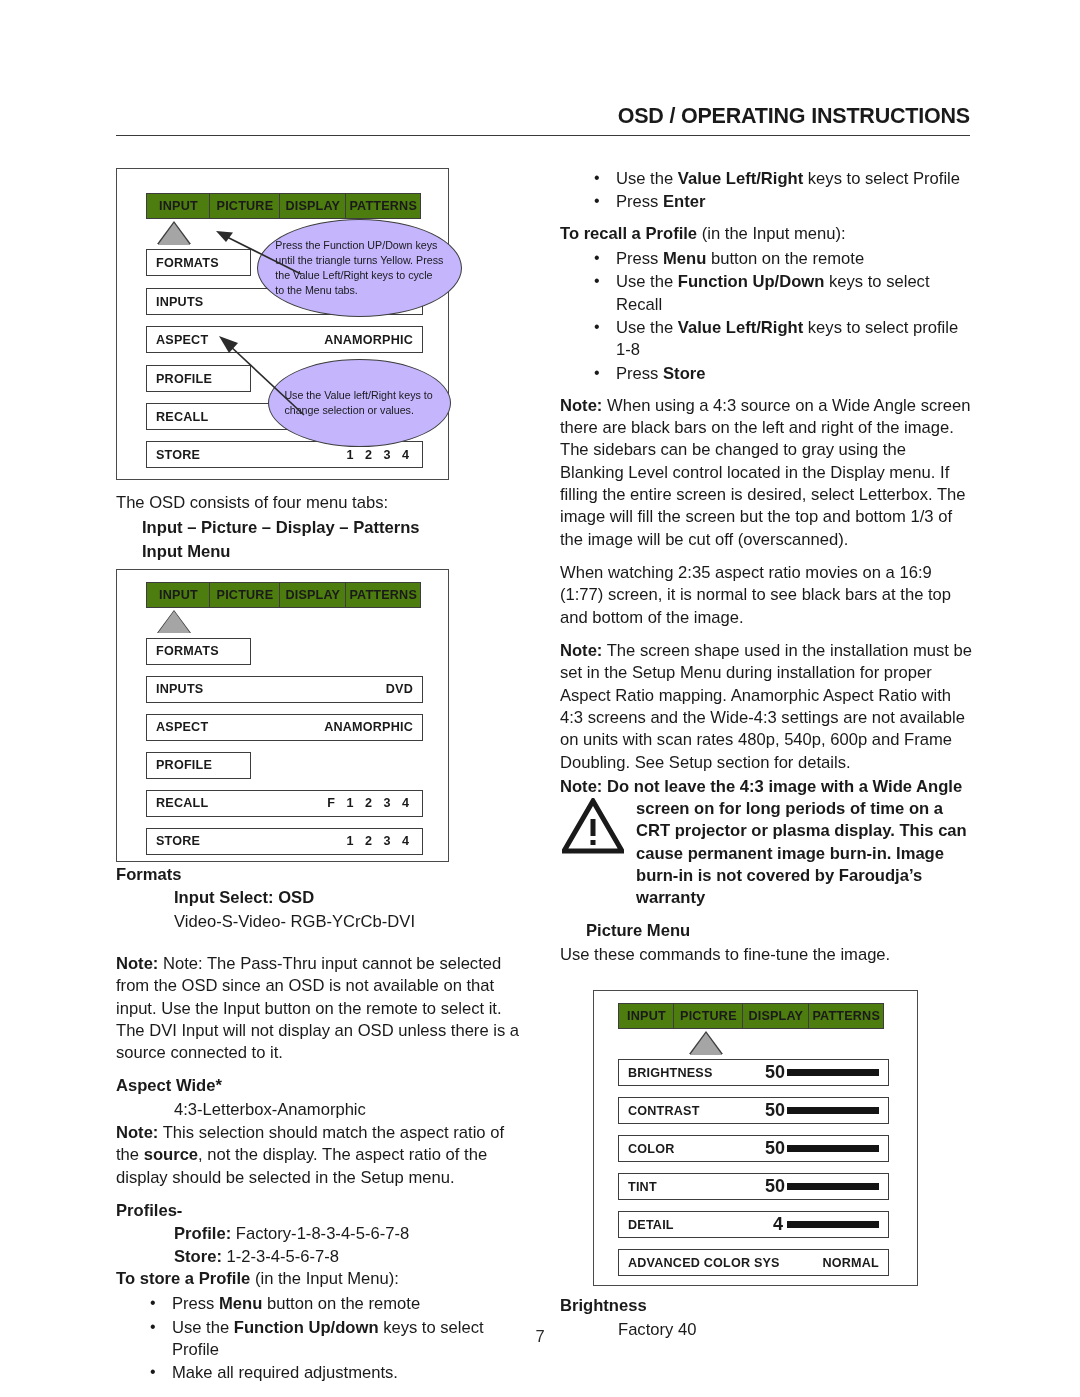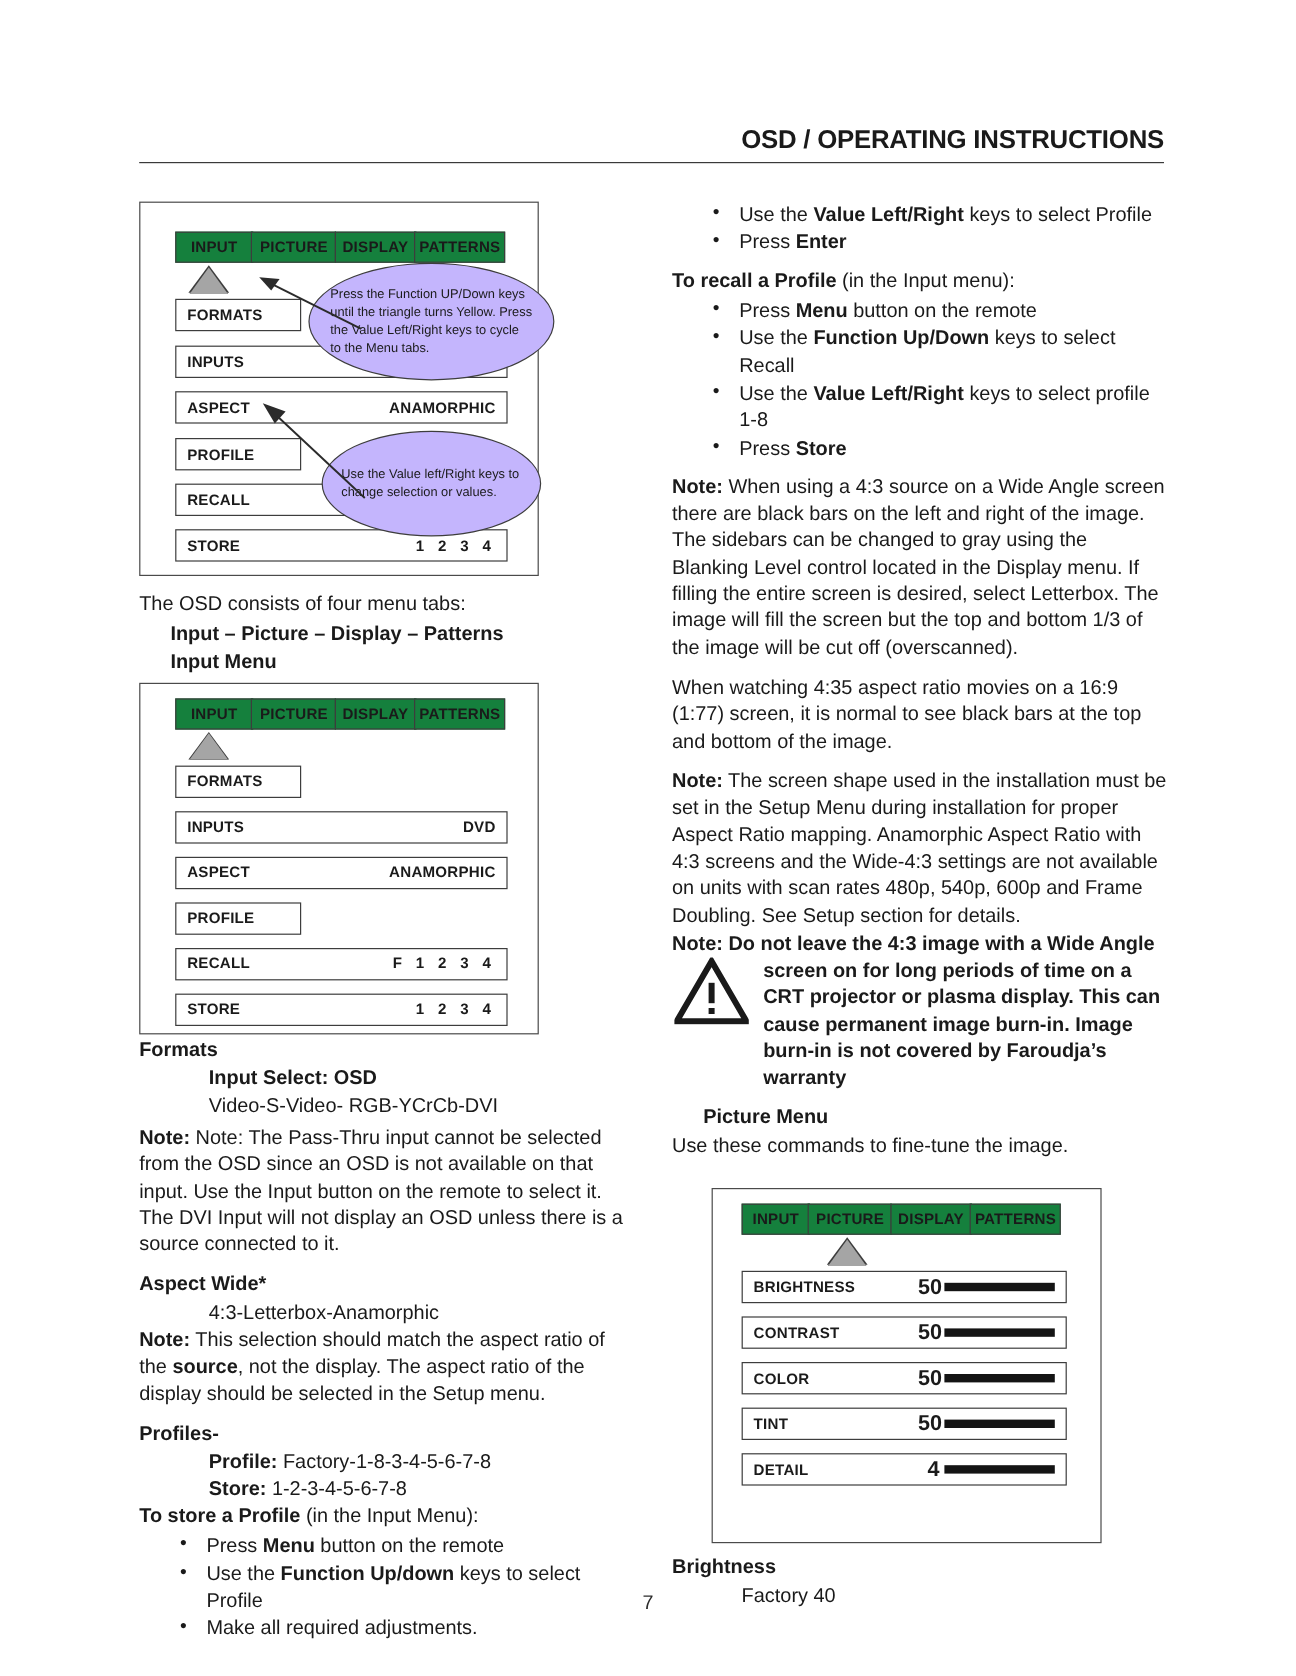--- a/index.html
+++ b/index.html
@@ -103,21 +103,21 @@
     position: relative;
   }
   .tab {
     border: 1.6px solid #3d3d3d;
     margin-left: -1.6px;
     text-align: center;
     font-size: 12.6px;
     font-weight: bold;
     letter-spacing: 0.2px;
     padding: 5px 0 5px 0;
-    background: #15803d;
+    background: #4d7c0f;
     box-sizing: border-box;
   }
   .tab:first-child { margin-left: 0; }
   .tri {
     width: 0; height: 0;
     border-left: 16px solid transparent;
     border-right: 16px solid transparent;
     border-bottom: 22px solid #a5a5a5;
     position: absolute;
     filter: drop-shadow(0px 0px 0.6px #333);
@@ -336,21 +336,21 @@
       <div class="row" style="left:29px;top:258px;width:277px;">
         <span class="lbl">STORE</span>
         <span class="val-nums">1 2 3 4</span>
       </div>
     </div>
   </div>
 
   <div style="margin-top:2px;">
     <div class="head-bold">Formats</div>
     <div class="head-bold indent1">Input Select: OSD</div>
-    <div class="indent1" style="margin-bottom:4px;">Video-S-Video- RGB-YCrCb-DVI</div>
+    <div class="indent1" style="margin-bottom:20px;">Video-S-Video- RGB-YCrCb-DVI</div>
     <p class="body"><span class="b">Note:</span><span> Note: The Pass-Thru input cannot be selected from the OSD since an OSD is not available on that input. Use the Input button on the remote to select it. The DVI Input will not display an OSD unless there is a source connected to it.</span></p>
   </div>
 
   <div>
     <div class="head-bold">Aspect Wide*</div>
     <div class="indent1" style="margin-bottom:1px;">4:3-Letterbox-Anamorphic</div>
     <p class="body"><span class="b">Note:</span><span> This selection should match the aspect ratio of the </span><span class="b">source</span><span>, not the display.  The aspect ratio of the display should be selected in the Setup menu.</span></p>
   </div>
 
   <div>
@@ -377,21 +377,21 @@
 
   <ul class="bullets" style="margin-bottom:10px;">
     <li><span>Press </span><span class="b">Menu</span><span> button on the remote</span></li>
     <li><span>Use the </span><span class="b">Function Up/Down</span><span> keys to select Recall</span></li>
     <li><span>Use the </span><span class="b">Value Left/Right</span><span> keys to select profile 1-8</span></li>
     <li><span>Press </span><span class="b">Store</span><span></span></li>
   </ul>
 
   <p class="body"><span class="b">Note:</span><span> When using a 4:3 source on a Wide Angle screen there are black bars on the left and right of the image. The sidebars can be changed to gray using the Blanking Level control located in the Display menu.  If filling the entire screen is desired, select Letterbox.  The image will fill the screen but the top and bottom 1/3 of the image will be cut off (overscanned).</span></p>
 
-  <p class="body">When watching 4:35 aspect ratio movies on a 16:9 (1:77) screen, it is normal to see black bars at the top and bottom of the image.</p>
+  <p class="body">When watching 2:35 aspect ratio movies on a 16:9 (1:77) screen, it is normal to see black bars at the top and bottom of the image.</p>
 
   <p class="body" style="margin-bottom:2px;"><span class="b">Note:</span><span> The screen shape used in the installation must be set in the Setup Menu during installation for proper Aspect Ratio mapping. Anamorphic Aspect Ratio with 4:3 screens and the Wide-4:3 settings are not available on units with scan rates 480p, 540p, 600p and Frame Doubling. See Setup section for details.</span></p>
 
   <div class="warn-block">
     <div class="warn-lead">Note: Do not leave the 4:3 image with a Wide Angle</div>
     <div class="warn-body">screen on for long periods of time on a CRT projector or plasma display. This can cause permanent image burn-in.  Image burn-in is not covered by Faroudja’s warranty</div>
     <svg class="warn-icon" viewBox="0 0 62 56">
       <path d="M31 3 L60 53 L2 53 Z" fill="none" stroke="#1a1a1a" stroke-width="5" stroke-linejoin="miter"></path>
       <rect x="28.5" y="21" width="5" height="17" fill="#1a1a1a"></rect>
       <rect x="28.5" y="42" width="5" height="5" fill="#1a1a1a"></rect>
@@ -433,20 +433,24 @@
       <div class="row" style="left:24px;top:182px;width:271px;">
         <span class="lbl">TINT</span>
         <span class="val-mid" style="left:146px;">50</span>
         <span class="meterbar" style="left:168px;width:92px;"></span>
       </div>
       <div class="row" style="left:24px;top:220px;width:271px;">
         <span class="lbl">DETAIL</span>
         <span class="val-mid" style="left:154px;">4</span>
         <span class="meterbar" style="left:168px;width:92px;"></span>
       </div>
+      <div class="row" style="left:24px;top:258px;width:271px;">
+        <span class="lbl">ADVANCED COLOR SYS</span>
+        <span class="val">NORMAL</span>
+      </div>
     </div>
   </div>
 
   <div class="head-bold" style="margin-top:9px;">Brightness</div>
   <div class="indent1">Factory 40</div>
 </div>
 
 <div id="page-number">7</div>
 
 </body></html>

